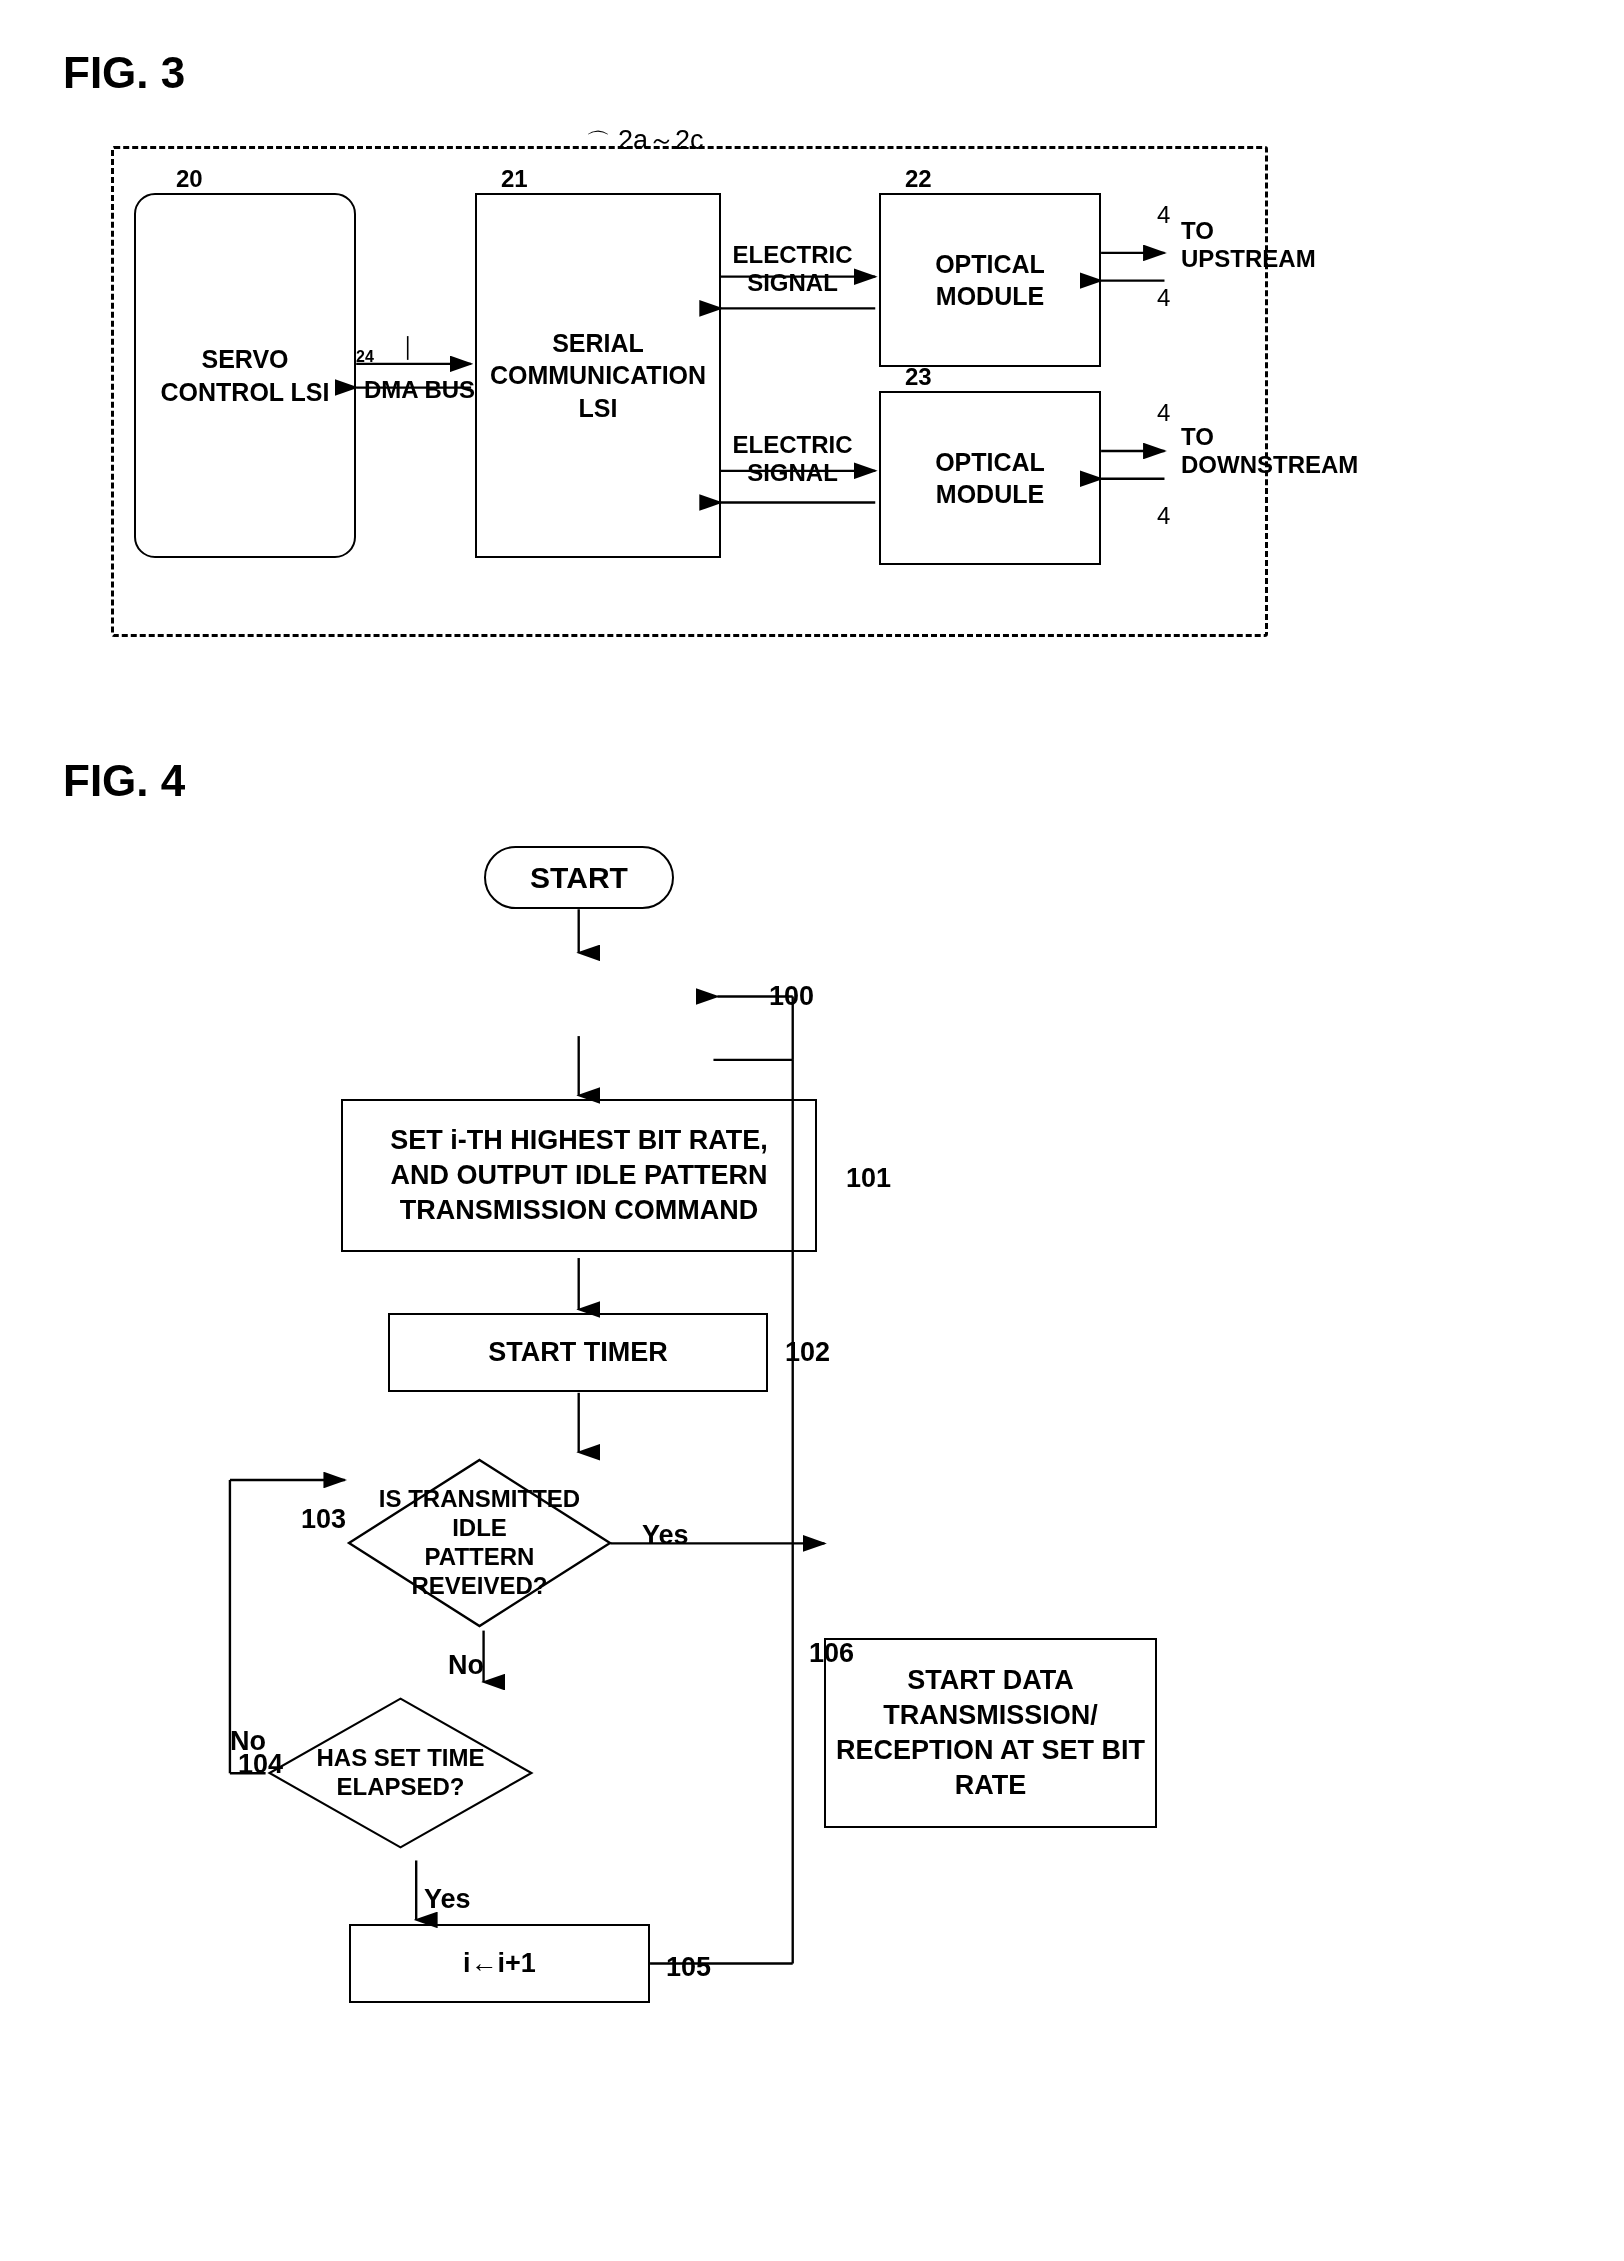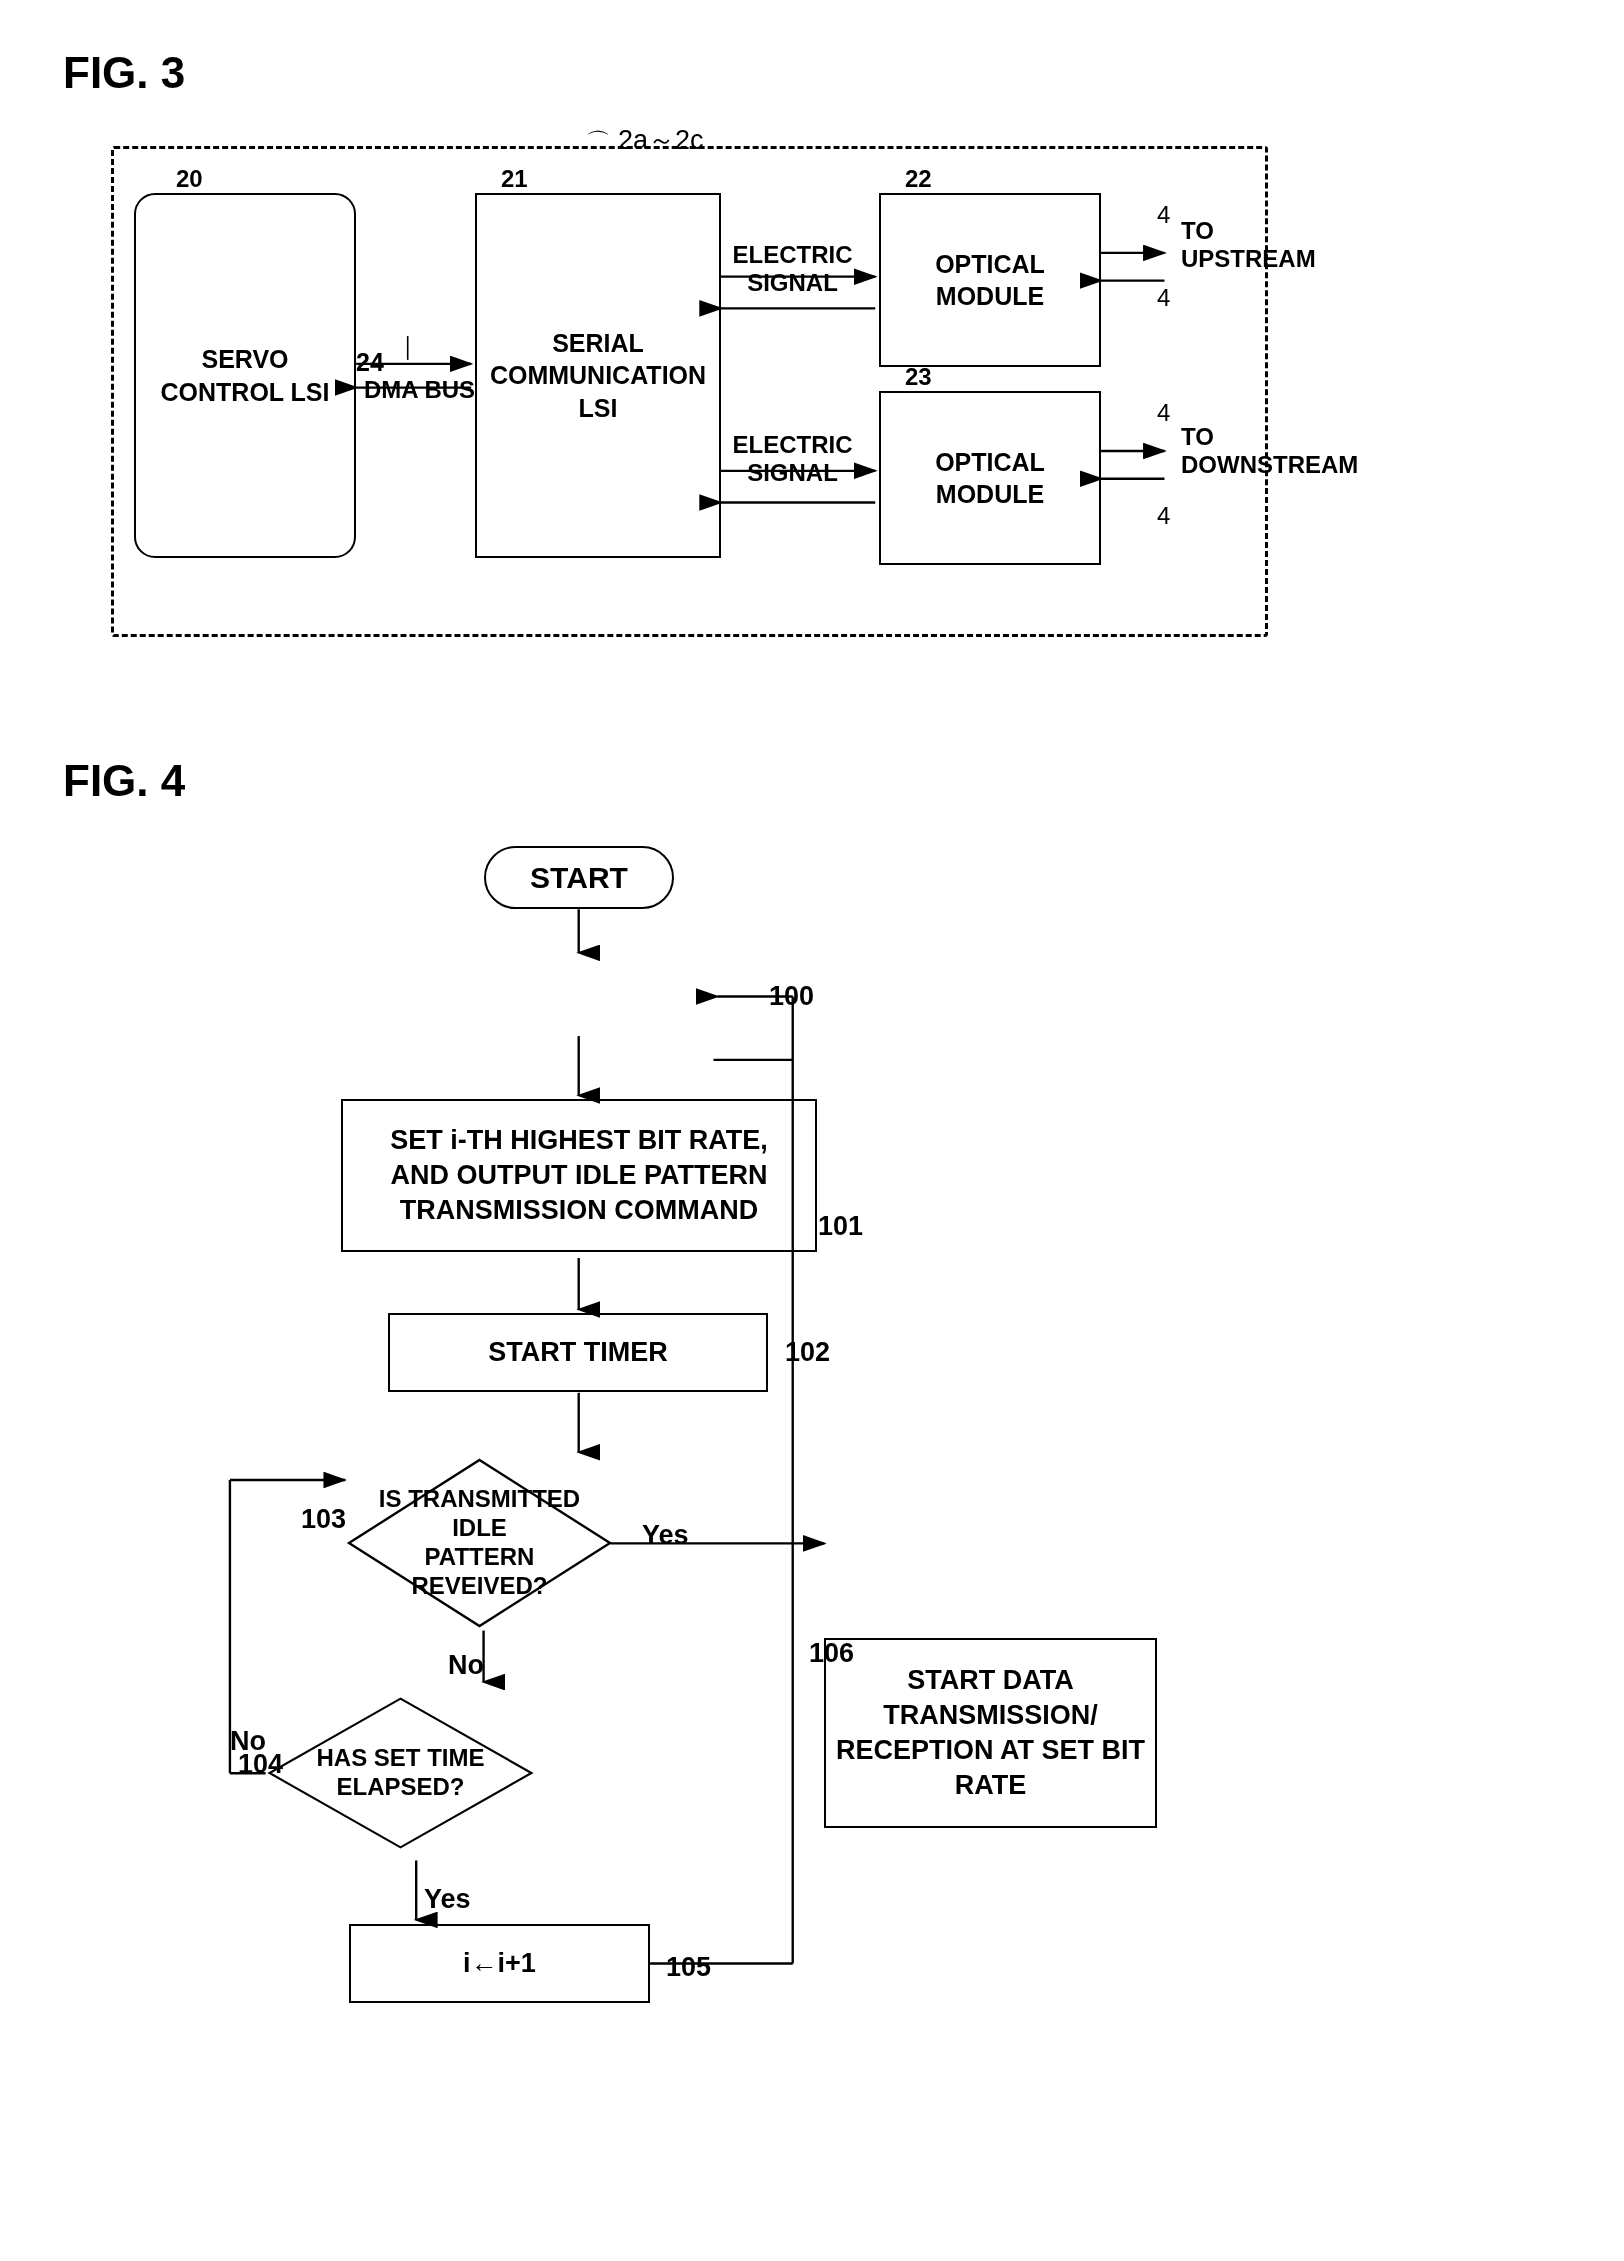--- a/index.html
+++ b/index.html
@@ -161,21 +161,21 @@
     <div class="solid-box" style="left:412px; top:71px; width:246px; height:365px;">
       <div>
         <div style="position:absolute; top:-32px; left:24px; font-size:24px;">21</div>
         <span style="white-space:pre-line;">SERIAL
 COMMUNICATION
 LSI</span>
       </div>
     </div>
 
     <div style="position:absolute; left:301px; top:254px; font-size:24px; font-weight:bold;">
-      <div style="position:absolute; top:-28.5px; left:-8px; font-size:25px;text-align:right;">24</div>
+      <div style="position:absolute; top:-28.5px; left:-8px; font-size:16px;text-align:right;">24</div>
       <span>DMA BUS</span>
     </div>
 
     <div style="position:absolute; left:666px; top:119px; font-size:24px; font-weight:bold; text-align:center; width:127px;">
       <span style="white-space:pre-line;">ELECTRIC
 SIGNAL</span>
     </div>
 
     <div class="solid-box" style="left:816px; top:71px; width:222px; height:174px;">
       <div>
@@ -251,21 +251,21 @@
       <span>START</span>
     </div>
 
     <div class="flowchart-label" style="left:547px; top:151px;">100</div>
 
     <div class="fc-box" style="left:119px; top:269px; width:476px; height:153px;">
       <span style="white-space:pre-line; text-align:center;">SET i-TH HIGHEST BIT RATE,
 AND OUTPUT IDLE PATTERN
 TRANSMISSION COMMAND</span>
     </div>
-    <div class="flowchart-label" style="left:596px; top:333px;margin-top:48px;">101</div>
+    <div class="flowchart-label" style="left:624px; top:333px;">101</div>
 
     <div class="fc-box" style="left:166px; top:483px; width:380px; height:79px;">
       <span>START TIMER</span>
     </div>
     <div class="flowchart-label" style="left:563px; top:507px;">102</div>
 
     <div class="fc-diamond" style="left:123px; top:626px;">
       <svg viewBox="0 0 340 220">
         <polygon points="170,5 335,110 170,215 5,110" fill="white" stroke="black" stroke-width="3"></polygon>
       </svg>

